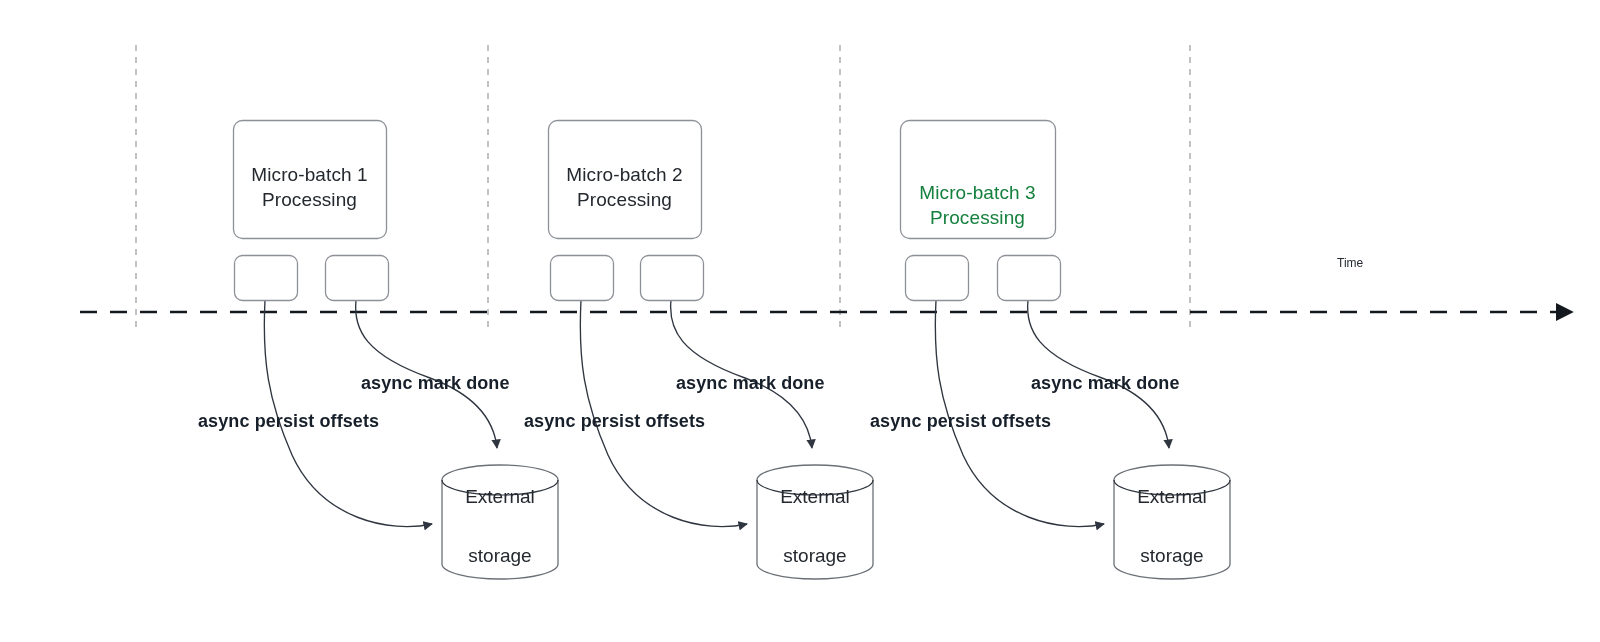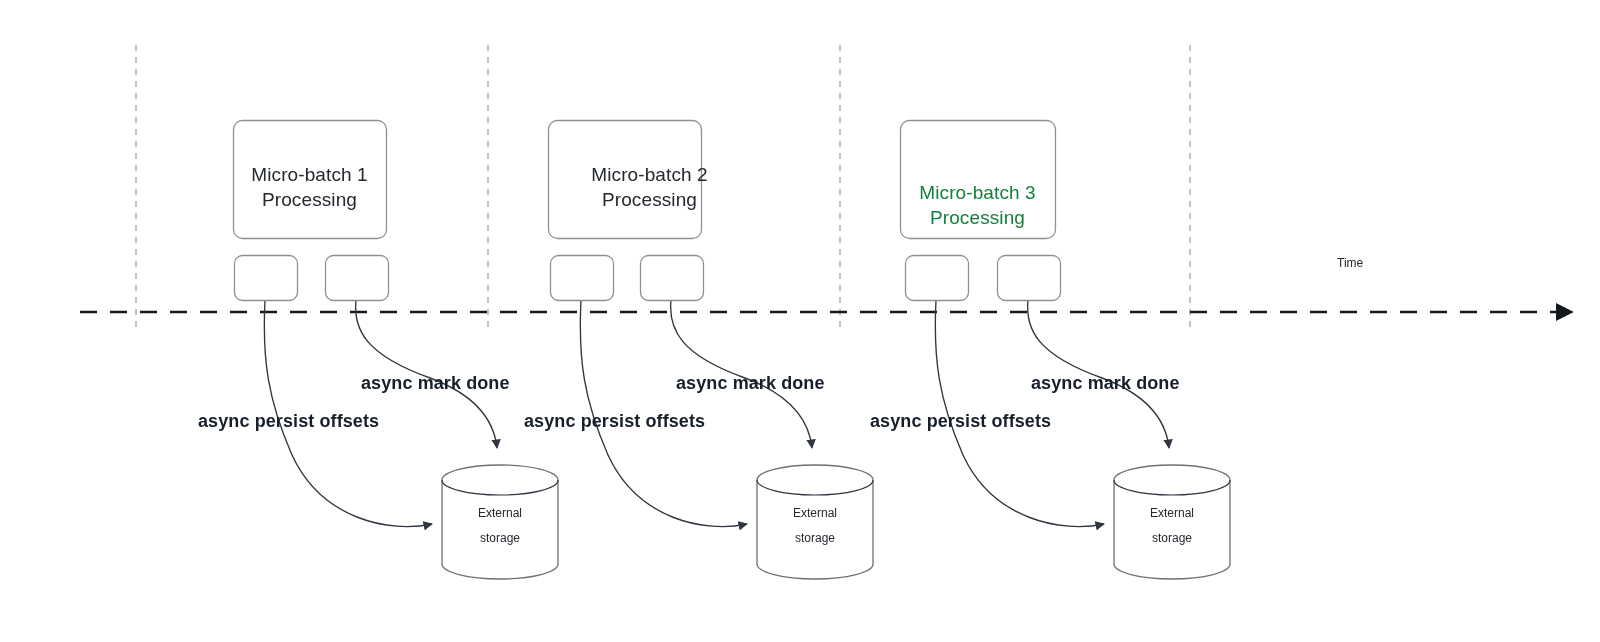--- a/index.html
+++ b/index.html
@@ -15,23 +15,23 @@
     position:absolute;
     display:flex;align-items:center;justify-content:center;
     text-align:center;
     font-size:19px;line-height:25px;color:#24292f;
     letter-spacing:.1px;
     pointer-events:none;
     margin-top:8px;
   }
   .cyl-label{
     position:absolute;
-    display:flex;align-items:center;justify-content:center;
+    display:flex;align-items:center;justify-content:space-between;
     text-align:center;
-    font-size:12px;line-height:25px;color:#24292f;
+    font-size:19px;line-height:25px;color:#24292f;
     pointer-events:none;
   }
   .edge-label{
     position:absolute;
     font-size:18px;font-weight:bold;color:#17202a;
     white-space:nowrap;
     letter-spacing:.1px;
   }
   .time-label{
     position:absolute;
@@ -94,21 +94,21 @@
       <div class="txt-box" style="left: 233px; top: 120px; width: 153px; height: 118px; color: rgb(36, 41, 47); flex-direction: column;">
         <span>Micro-batch 1</span>
         <span>Processing</span>
       </div>
       <div class="cyl-label" style="left: 442px; top: 484px; width: 116px; height: 84px; color: rgb(36, 41, 47); flex-direction: column;">
         <span>External</span>
         <span>storage</span>
       </div>
       <div class="edge-label" style="left: 198px; top: 411px; color: rgb(23, 32, 42);">async persist offsets</div>
       <div class="edge-label" style="left: 361px; top: 373px; color: rgb(23, 32, 42);">async mark done</div>
-      <div class="txt-box" style="left: 548px; top: 120px; width: 153px; height: 118px; color: rgb(36, 41, 47); flex-direction: column; padding-left: 25px;">
+      <div class="txt-box" style="left: 548px; top: 120px; width: 153px; height: 118px; color: rgb(36, 41, 47); flex-direction: column;">
         <span>Micro-batch 2</span>
         <span>Processing</span>
       </div>
       <div class="cyl-label" style="left: 757px; top: 484px; width: 116px; height: 84px; color: rgb(36, 41, 47); flex-direction: column;">
         <span>External</span>
         <span>storage</span>
       </div>
       <div class="edge-label" style="left: 524px; top: 411px; color: rgb(23, 32, 42);">async persist offsets</div>
       <div class="edge-label" style="left: 676px; top: 373px; color: rgb(23, 32, 42);">async mark done</div>
       <div class="txt-box" style="left: 900px; top: 138px; width: 155px; height: 118px; color: #15803d; flex-direction: column;">

